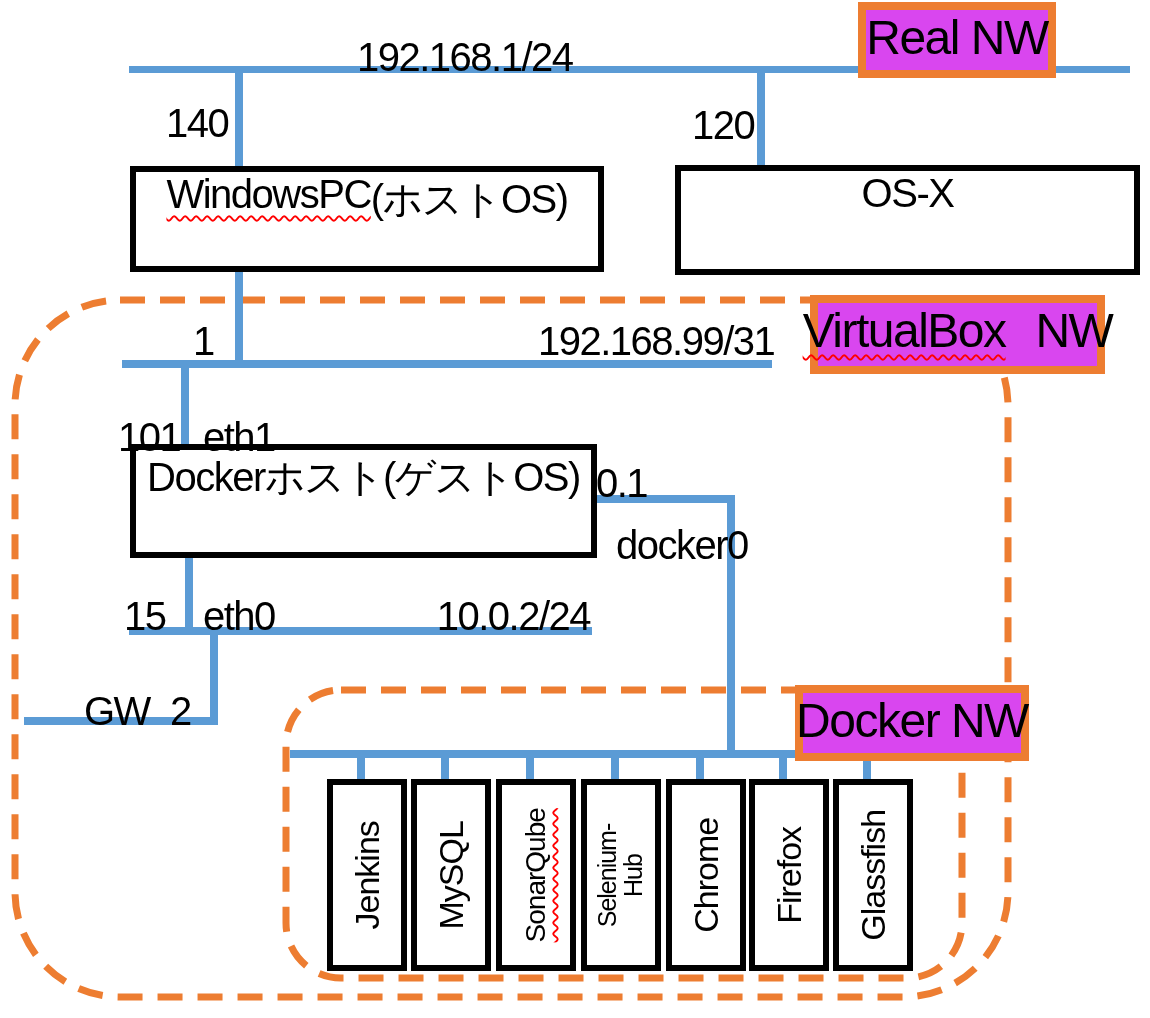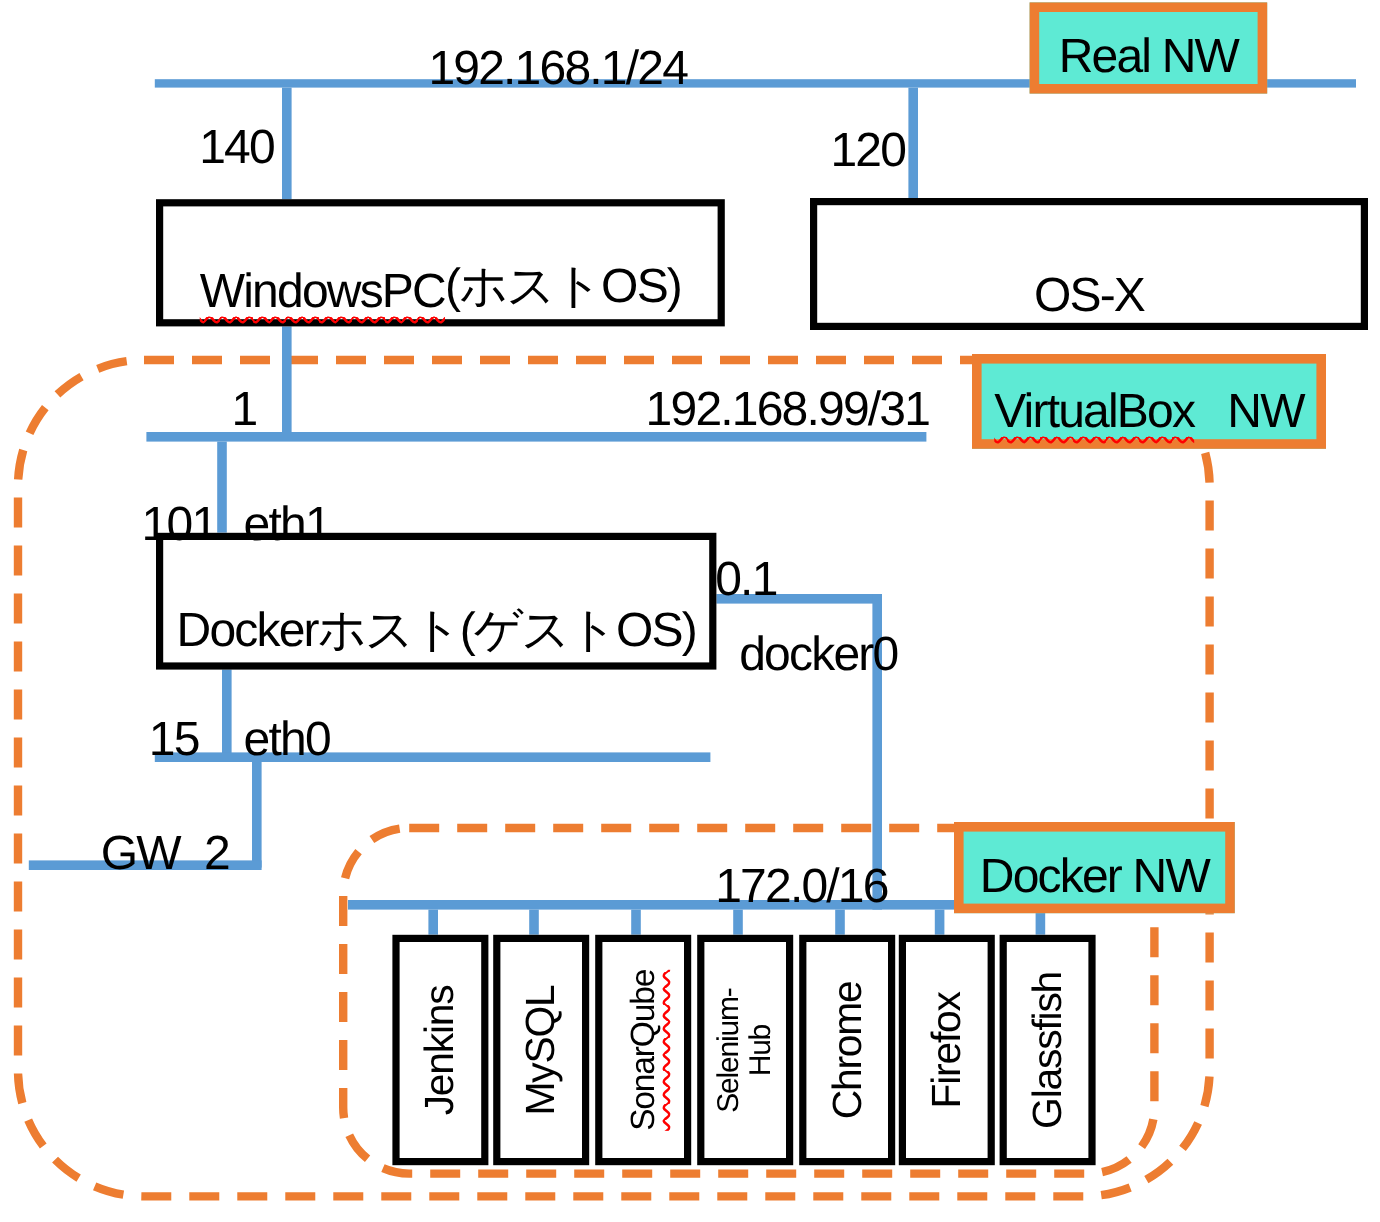--- a/index.html
+++ b/index.html
@@ -3,27 +3,27 @@
 <meta charset="utf-8">
 <style>
   html,body{margin:0;padding:0;background:#fff;}
   .canvas{
     position:relative;width:1150px;height:1018px;background:#fff;
     font-family:"Liberation Sans","DejaVu Sans",sans-serif;color:#000;overflow:hidden;
   }
   .hline,.vline{position:absolute;background:var(--blue,#5B9BD5);}
   .node{
     position:absolute;border:6px solid var(--black,#000);background:#fff;
-    display:flex;align-items:flex-end;justify-content:center;
+    display:flex;align-items:flex-start;justify-content:center;
     font-size:40px;letter-spacing:-1.5px;white-space:nowrap;
   }
   .tag{
-    position:absolute;border:8px solid var(--orange,#ED7D31);background:#5eead4;
-    display:flex;align-items:flex-end;justify-content:center;
-    font-size:40px;letter-spacing:-1.5px;white-space:nowrap;z-index:5;
+    position:absolute;border:8px solid var(--orange,#ED7D31);background:#d946ef;
+    display:flex;align-items:flex-start;justify-content:center;
+    font-size:48px;letter-spacing:-1.5px;white-space:nowrap;z-index:5;
   }
   .lbl{
     position:absolute;font-size:40px;letter-spacing:-1.5px;line-height:1;
     white-space:nowrap;z-index:4;margin-top:13px;
   }
   .lbl.right{text-align:right;}
   .cbox{
     position:absolute;top:779px;width:68px;height:180px;
     border:6px solid var(--black,#000);background:#fff;
     display:flex;align-items:center;justify-content:center;z-index:4;
@@ -123,17 +123,17 @@
   <div class="lbl" style="left:166px;top:90px;">140</div>
   <div class="lbl" style="left:692px;top:92px;">120</div>
   <div class="lbl" style="left:193px;top:308px;">1</div>
   <div class="lbl right" style="left:538px;top:308px;width:234px;">192.168.99/31</div>
   <div class="lbl" style="left:118px;top:404px;">101</div>
   <div class="lbl" style="left:203px;top:404px;">eth1</div>
   <div class="lbl" style="left:596px;top:450px;">0.1</div>
   <div class="lbl" style="left:616px;top:512px;">docker0</div>
   <div class="lbl" style="left:124px;top:583px;">15</div>
   <div class="lbl" style="left:203px;top:583px;">eth0</div>
+  <div class="lbl right" style="left:392px;top:583px;width:198px;">10.0.2/24</div>
   <div class="lbl" style="left:84px;top:678px;">GW</div>
   <div class="lbl" style="left:170px;top:678px;">2</div>
-  <div class="lbl" style="left:596px;top:706px;">172.0/16</div>
 
 </div>
 
 </body></html>

